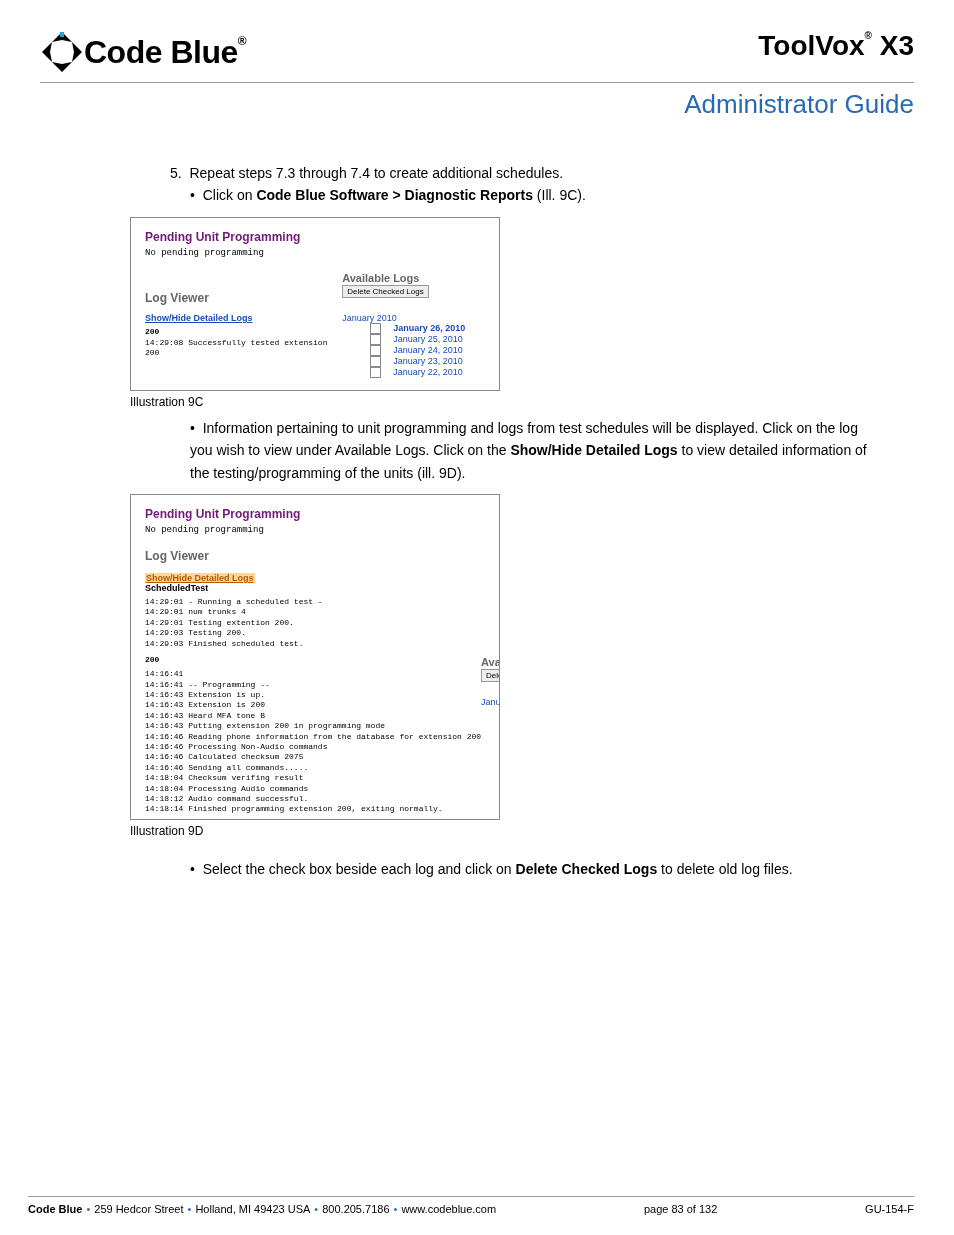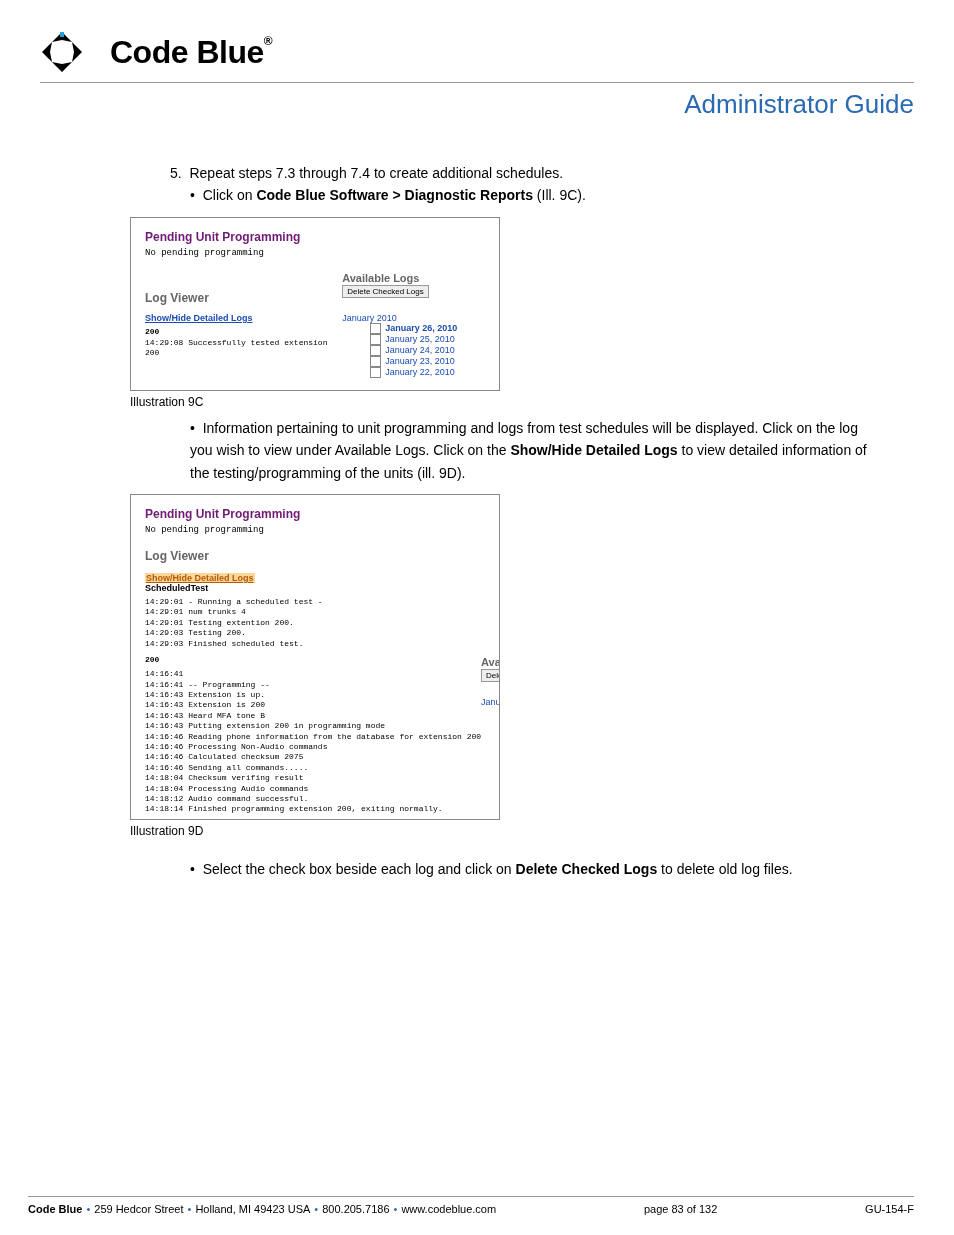--- a/index.html
+++ b/index.html
@@ -1,18 +1,18 @@
 <!DOCTYPE html>
 <html><head>
 <meta charset="utf-8">
 <style>
 body{margin:0;padding:0;background:#fff;font-family:Arial,Helvetica,sans-serif;color:#000;width:954px;position:relative}
 .page{padding:30px 40px 60px 40px;box-sizing:border-box;min-height:1235px;position:relative}
 .header-row{display:flex;justify-content:space-between;align-items:flex-start;border-bottom:1px solid #999;padding-bottom:8px;margin-bottom:4px}
-.logo-block{display:flex;align-items:center;gap:26px}
+.logo-block{display:flex;align-items:center;gap:0}
 .logo-mark{width:44px;height:44px;position:relative}
 .brand{font-weight:900;font-size:32px;letter-spacing:-0.5px}
 .brand .reg{font-size:12px;vertical-align:top}
 .product-title{font-size:28px;font-weight:900;text-align:right}
 .product-title .reg{font-size:10px;vertical-align:top}
 .admin-guide{color:#2a6ab3;font-size:26px;text-align:right;font-weight:300;margin-top:6px;margin-bottom:42px}
 .body-content{padding-left:130px;padding-right:40px;font-size:14px;line-height:1.6}
 .bullet-indent{padding-left:20px}
 .b{font-weight:bold}
 .ill-block{margin-left:90px;margin-top:10px;margin-bottom:8px}
@@ -20,21 +20,21 @@
 .ill-frame.wide{width:340px;height:300px;overflow:hidden}
 .pup{color:#701a75;font-weight:bold;font-size:12px;margin-bottom:4px}
 .nopend{font-family:"Courier New",monospace;font-size:9px;margin-bottom:14px}
 .lv-row{display:flex;justify-content:space-between;align-items:center}
 .lv-left{flex:0 0 58%}
 .lv-right{flex:0 0 42%}
 .lv-title{color:#666;font-weight:bold;font-size:12px;margin-bottom:2px}
 .avlabel{color:#666;font-weight:bold;font-size:11px}
 .del-btn{border:1px solid #999;background:#eee;font-size:8px;padding:1px 4px;display:inline-block;margin-top:1px}
 .month{color:#1a4cb3;font-size:9px;margin-top:15px}
-.log-line{display:flex;align-items:center;gap:4px;font-size:9px;color:#1a4cb3;margin-left:28px}
+.log-line{display:flex;align-items:center;gap:12px;font-size:9px;color:#1a4cb3;margin-left:28px}
 .log-line.bold{font-weight:bold}
 .cbx{width:9px;height:9px;border:1px solid #888;background:#fff;display:inline-block;flex-shrink:0}
 .shdl{color:#1a4cb3;font-size:9px;text-decoration:underline;font-weight:bold;margin-top:8px}
 .shdl.hl{background:#ffd699;color:#b35a00;padding:0 1px}
 .mono{font-family:"Courier New",monospace;font-size:8px;line-height:1.3}
 .caption{font-size:12px;margin-top:4px}
 .footer{position:absolute;bottom:20px;left:28px;right:40px;border-top:1px solid #999;padding-top:6px;font-size:11px;display:flex;justify-content:space-between;align-items:center}
 .footer .dot{color:#2a6ab3;margin:0 4px}
 .footer .cb{font-weight:900}
 </style>
@@ -49,20 +49,23 @@
             <g fill="#000">
               <polygon points="22,2 32,12 22,10 12,12"></polygon>
               <polygon points="22,42 32,32 22,34 12,32"></polygon>
               <polygon points="2,22 12,12 10,22 12,32"></polygon>
               <polygon points="42,22 32,12 34,22 32,32"></polygon>
             </g>
             <rect x="20" y="2" width="4" height="5" fill="#2a9fd6"></rect>
           </svg>
    </div>
    <span class="brand"><span>Code Blue</span><span class="reg">®</span></span>
+  </div>
+  <div class="product-title">
+   <span>ToolVox</span><span class="reg">®</span> <span>X3</span>
   </div>
  </div>
  <div class="admin-guide">Administrator Guide</div>
 
  <div class="body-content">
   <div>5.&nbsp;&nbsp;<span>Repeat steps 7.3 through 7.4 to create additional schedules.</span></div>
   <div class="bullet-indent">•&nbsp;&nbsp;<span>Click on </span><span class="b">Code Blue Software &gt; Diagnostic Reports</span><span>      (Ill. 9C).</span></div>
  </div>
 
  <div class="ill-block">

